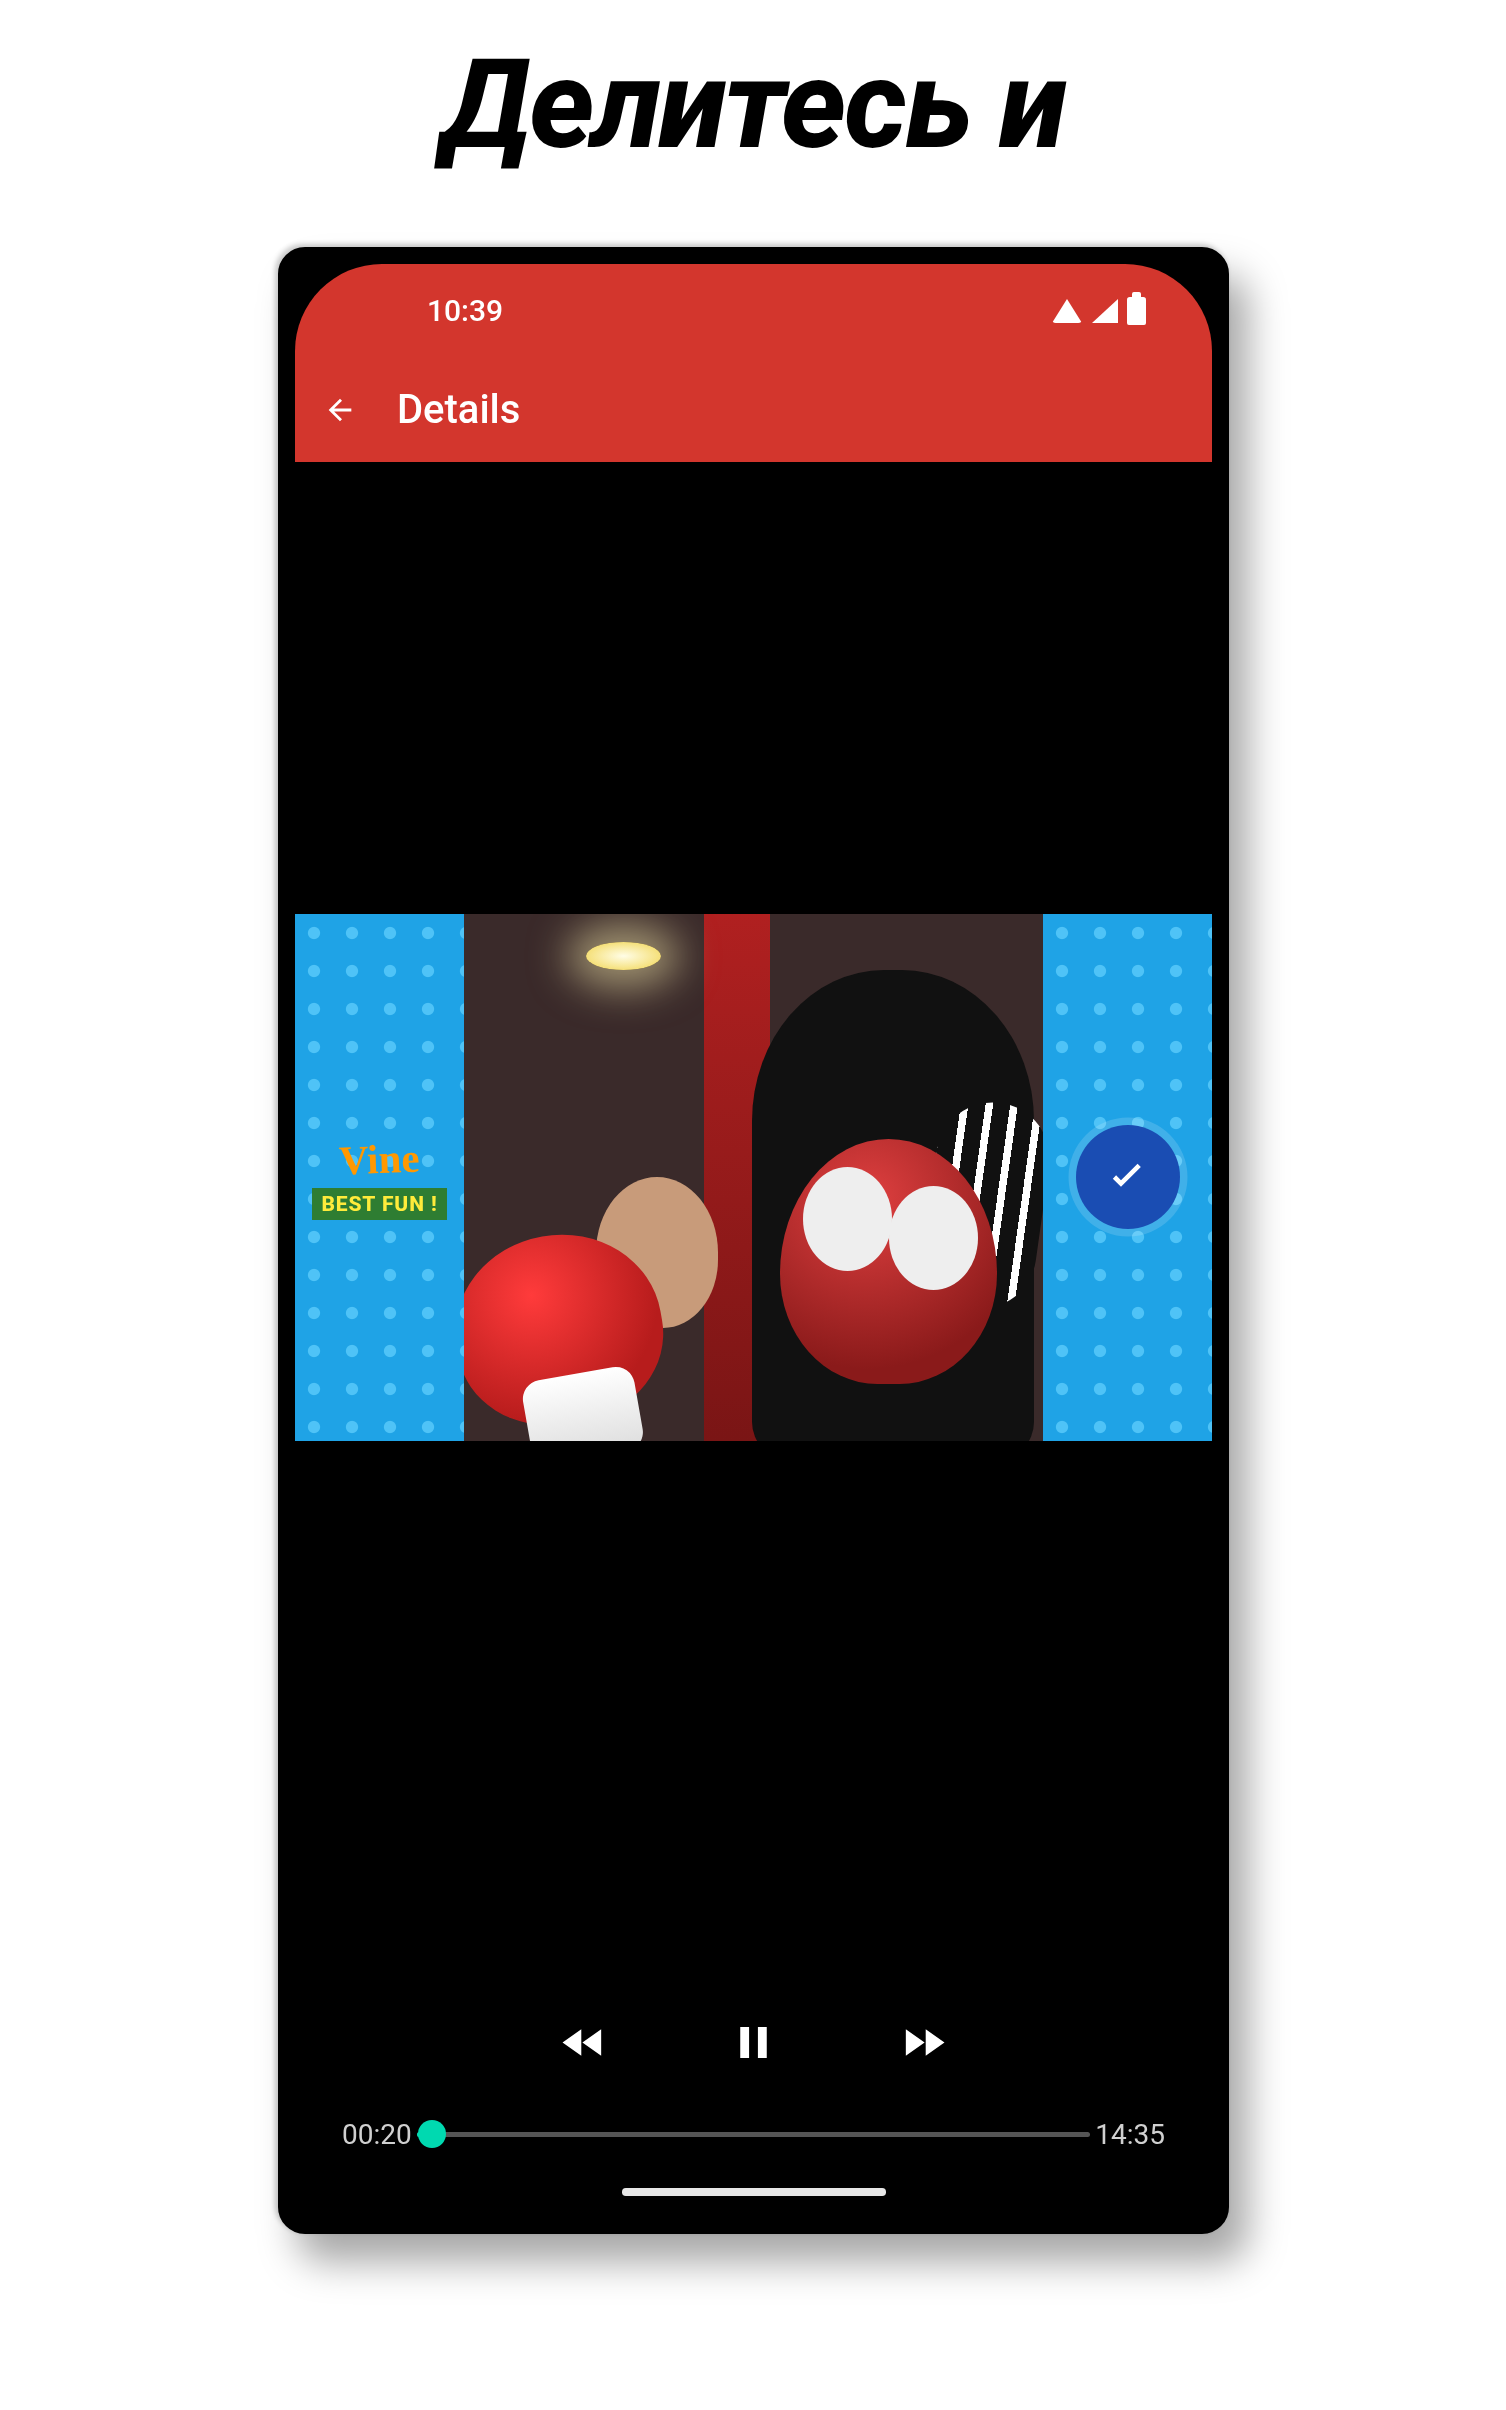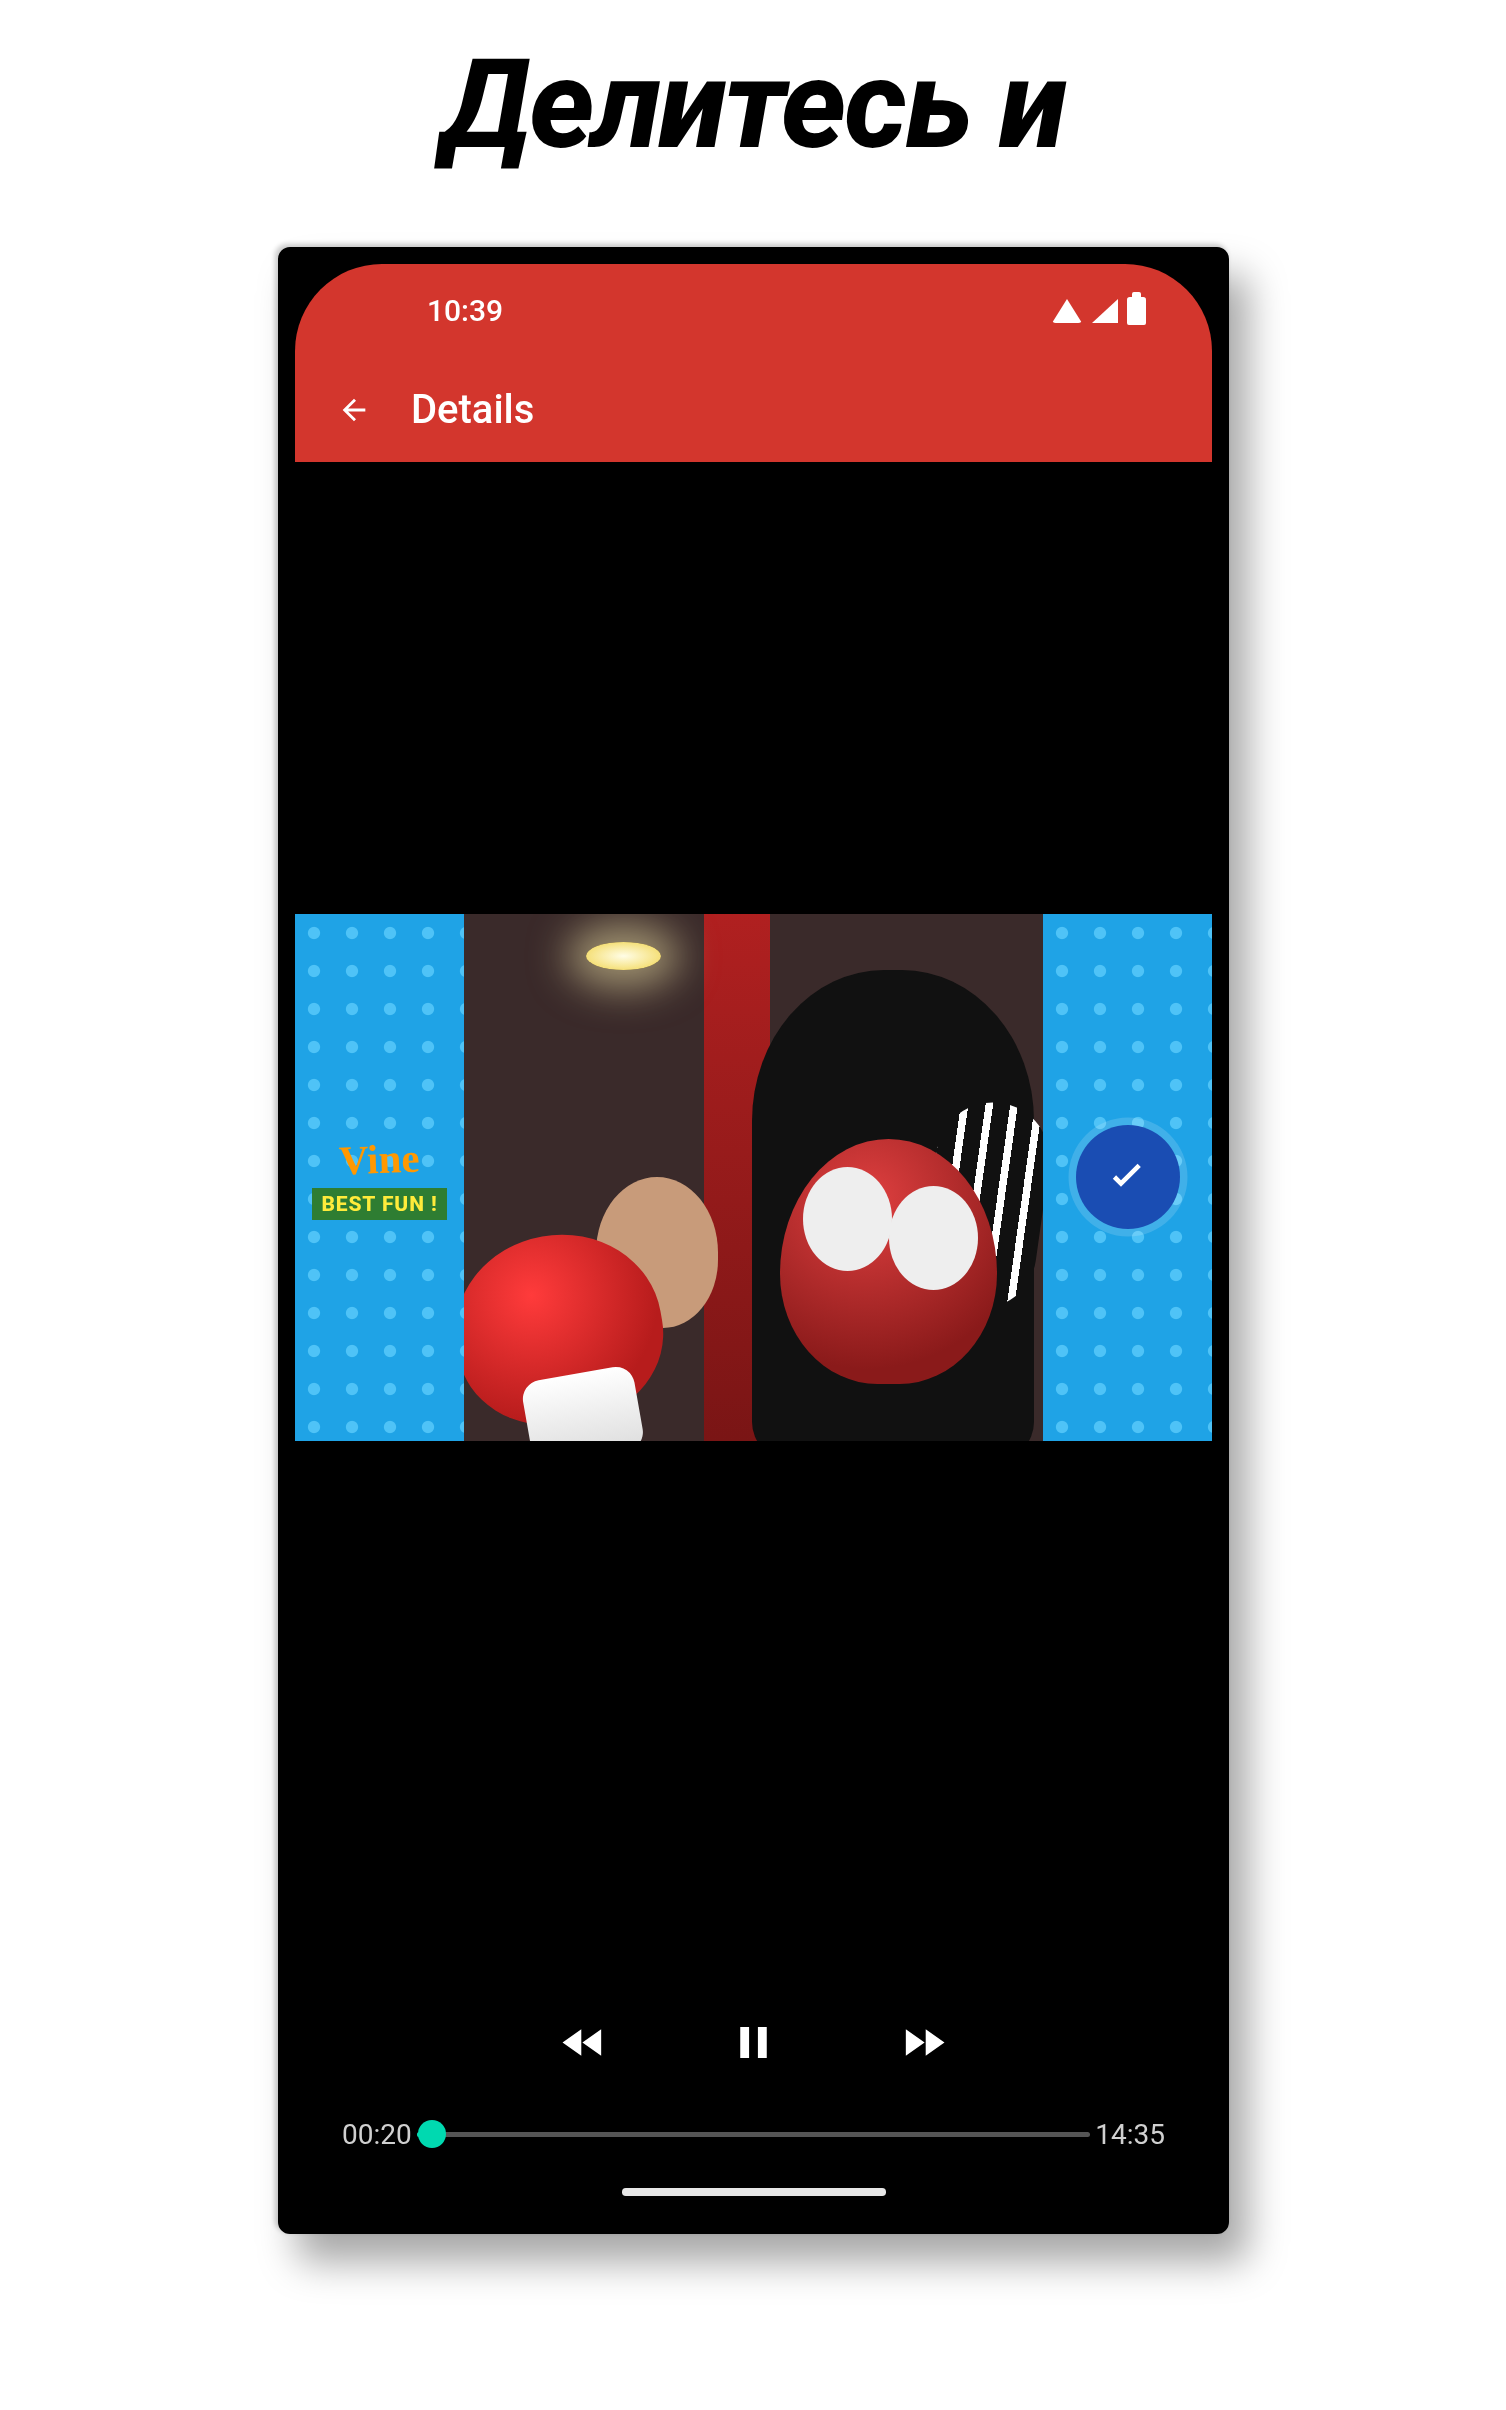--- a/index.html
+++ b/index.html
@@ -22,21 +22,21 @@
   }
   .phone-wrap {
     display: flex;
     justify-content: center;
     margin-top: 75px;
   }
   .phone {
     width: 951px;
     height: 1987px;
     background: #000;
-    border-radius: 12px;
+    border-radius: 27px;
     position: relative;
     box-shadow: 19px 28px 38px rgba(0,0,0,0.35),
                 -2.8px -2.8px 5.6px rgba(0,0,0,0.2);
     border: 17px solid #000;
   }
   .screen {
     position: absolute;
     inset: 0;
     border-radius: 87px;
     overflow: hidden;
@@ -77,21 +77,21 @@
     position:absolute; top:-4.7px; left:4.7px;
     width:9.4px; height:4.7px; background:#fff;
     border-radius:1.9px 1.9px 0 0;
   }
   .appbar {
     height: 104px;
     background: #d3362d;
     display: flex;
     align-items: center;
     gap: 38px;
-    padding: 0 40px;
+    padding: 0 26px;
     color: #fff;
   }
   .back-arrow {
     width: 38px; height: 38px;
     display:flex; align-items:center; justify-content:center;
   }
   .back-arrow svg { width:34px; height:34px; }
   .appbar-title { font-size: 40px; font-weight: 500; }
   .video-area {
     position: absolute;

